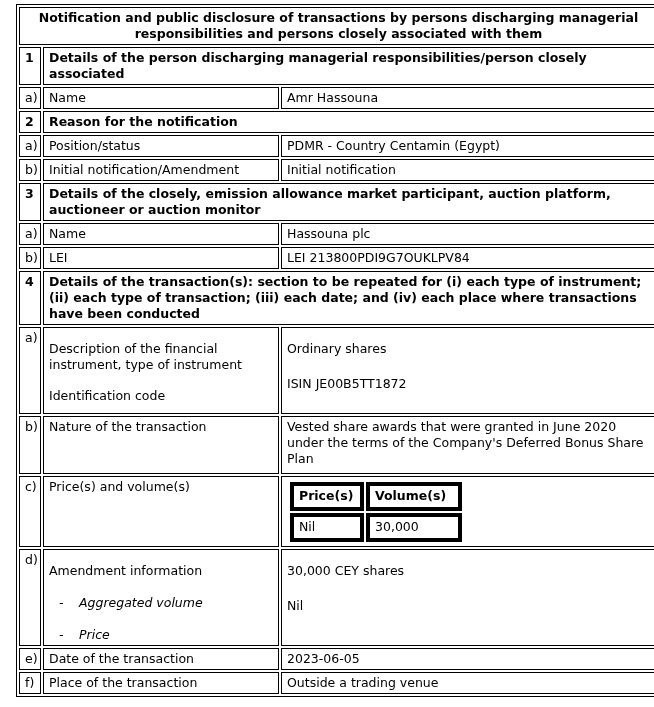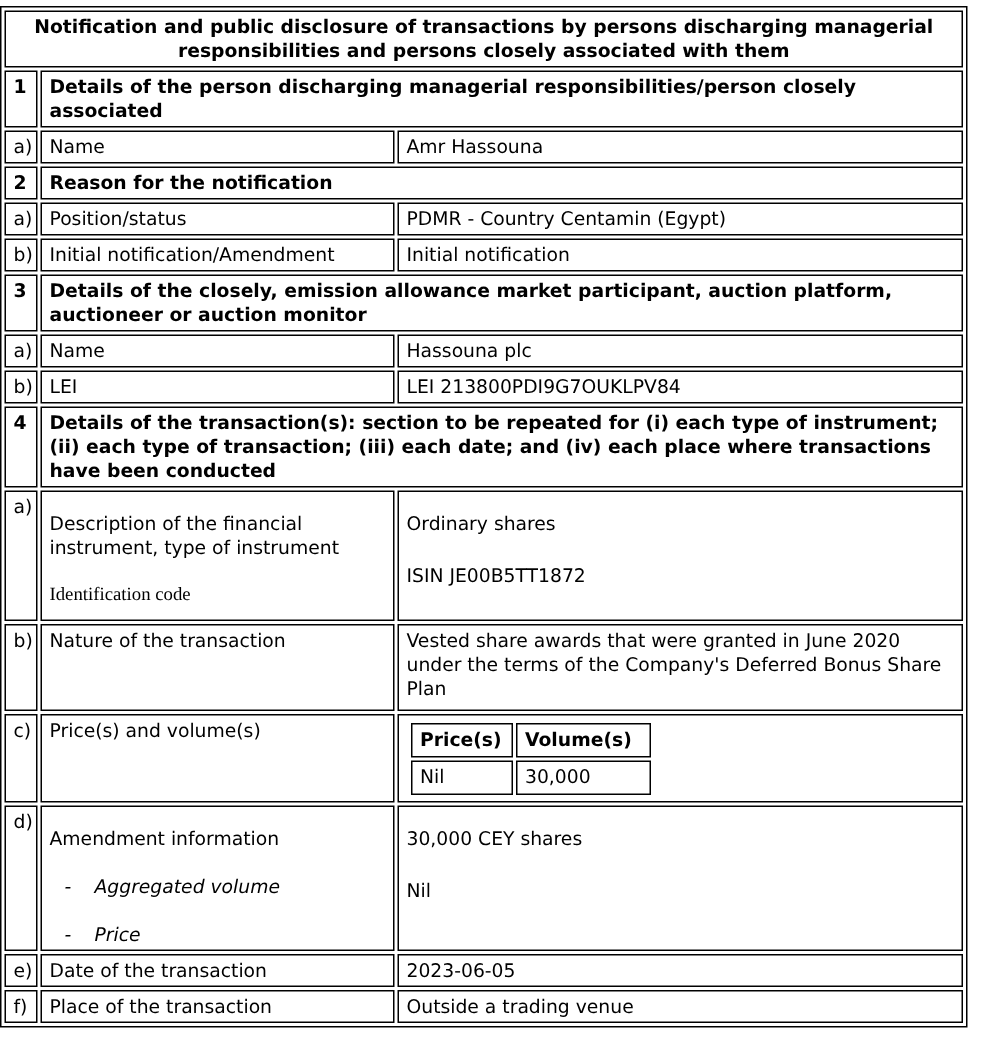--- a/index.html
+++ b/index.html
@@ -2,21 +2,21 @@
 <html><head>
 <meta charset="utf-8">
 <style>
   html, body { margin: 0; padding: 0; background: #ffffff; }
   body {
     width: 654px; height: 707px;
     font-family: "DejaVu Sans", "Liberation Sans", sans-serif;
     font-size: 12.5px; color: #000000;
     -webkit-font-smoothing: antialiased;
   }
-  .page { box-sizing: border-box; width: 654px; height: 707px; padding: 4px 4px 0 0; background: #ffffff; }
+  .page { box-sizing: border-box; width: 654px; height: 707px; padding: 4px 4px 0 16px; background: #ffffff; }
 
   table.main {
     width: 645px;
     border-collapse: separate;
     border-spacing: 2px;
     border: 1px solid #000;
     table-layout: fixed;
     background: #ffffff;
   }
   table.main > tbody > tr > td {
@@ -39,34 +39,34 @@
   tr.sec > td { font-weight: bold; }
   td.num { padding-left: 4px; padding-right: 2px; }
 
   tr.simple > td { height: 16px; }
   tr.sec1 > td.heading { height: 32px; }
   tr.sec3 > td.heading { height: 32px; }
   tr.sec4 > td.heading { height: 47px; margin-top: 15px; }
 
   tr.row4a > td { height: 81px; }
   .pad-top { margin: 11px 0 0 0; }
-  .pad-top2 { margin: 15px 0 0 0; font-family: Liberation Serif, serif; }
+  .pad-top2 { margin: 15px 0 0 0; }
   .pad-top3 { margin: 19px 0 0 0; }
   p { margin: 0; }
 
   tr.row4b > td { height: 52px; }
 
   tr.row4c > td { height: 51px; }
   table.inner {
     border-collapse: separate;
     border-spacing: 2px;
     margin: 1px 0 0 1px;
   }
   table.inner td {
-    border: 1px solid #000000;
+    border: 4px solid #000000;
     padding: 2px 6px 3px 5px;
     background: #fff;
   }
   table.inner tr.inner-head td { font-weight: bold; }
   td.in-price { width: 55px; }
   td.in-vol { width: 77px; }
 
   tr.row4d > td { height: 91px; }
   .bullet { margin: 16px 0 0 10px; font-style: italic; }
   .bullet .marker { display: inline-block; width: 20px; }

